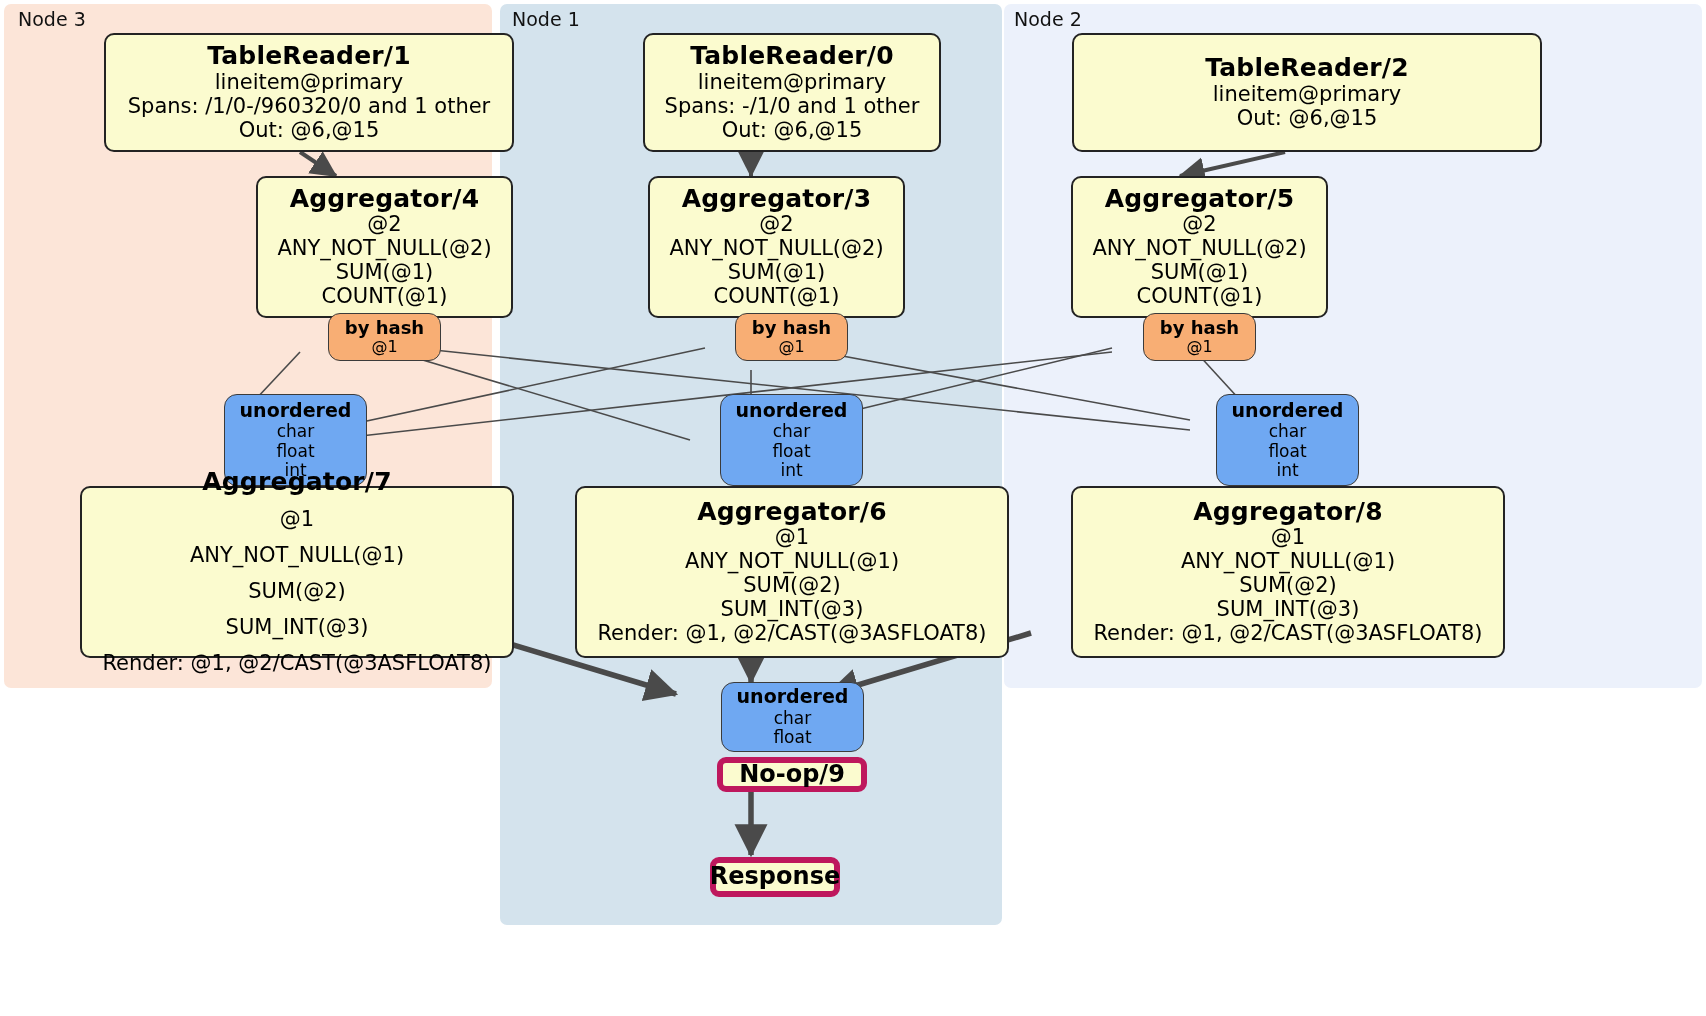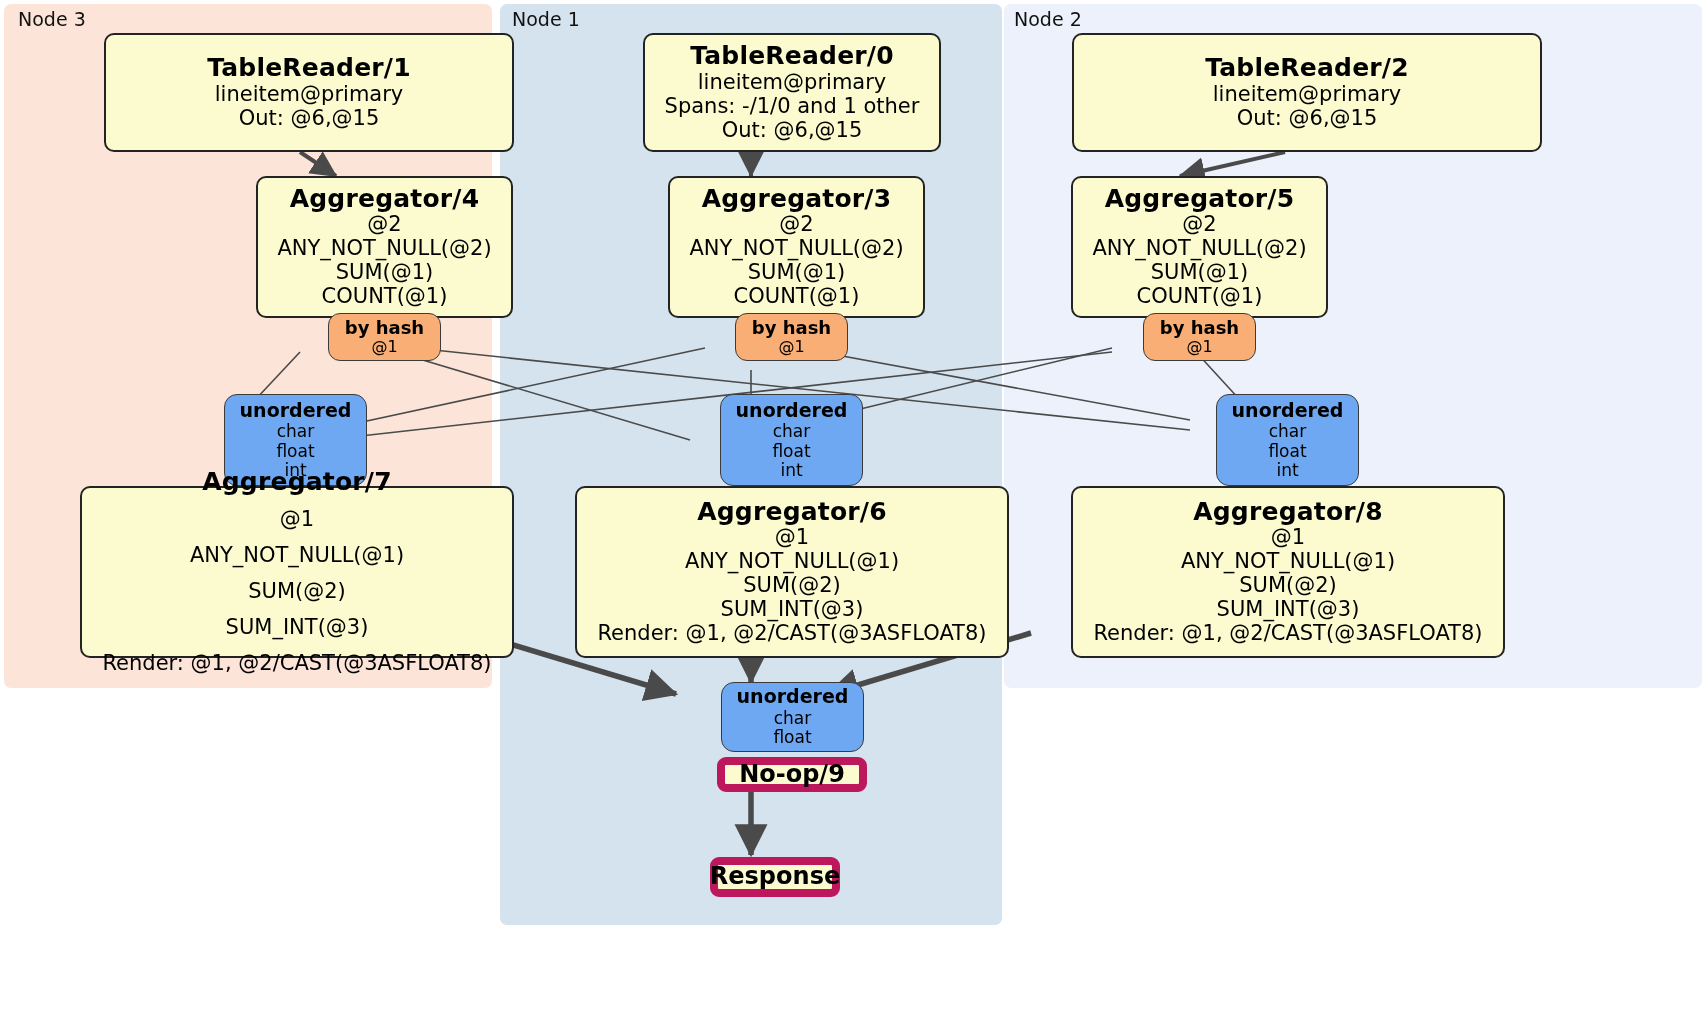--- a/index.html
+++ b/index.html
@@ -73,21 +73,21 @@
     border:1px solid #3b3b3b;
     border-radius:13px;
     font-size:17px;
     color:#000000;
   }
   .sync .ttl{font-size:19px;margin-bottom:1px;}
 
   
   .small-proc{
     background:#fbfbcf;
-    border:8px solid #be185d;
+    border:6px solid #be185d;
     border-radius:9px;
     font-size:24px;
     font-weight:bold;
     color:#000000;
   }
 
   
   svg.edges{
     position:absolute;
     left:0;top:0;
@@ -146,20 +146,21 @@
     <path class="e-thick" marker-end="url(#ah-thick)" d="M474,633 L676,694"></path>
     <path class="e-thick" marker-end="url(#ah-thick)" d="M751,658 L751,682"></path>
     <path class="e-thick" marker-end="url(#ah-thick)" d="M1031,633 L828,694"></path>
 
     <path class="e-thick" marker-end="url(#ah-thick)" d="M751,790 L751,855"></path>
   </svg>
 
   <div class="gbox proc" style="left:64px;top:33px;width:410px;height:119px;">
     <div class="ttl">TableReader/1</div>
     <div class="ln">lineitem@primary</div>
+    <div class="ln">Spans: /1/0-/960320/0 and 1 other</div>
     <div class="ln">Out: @6,@15</div>
   </div>
 
   <div class="gbox proc" style="left:603px;top:33px;width:298px;height:119px;">
     <div class="ttl">TableReader/0</div>
     <div class="ln">lineitem@primary</div>
     <div class="ln">Spans: -/1/0 and 1 other</div>
     <div class="ln">Out: @6,@15</div>
   </div>
 
@@ -170,21 +171,21 @@
   </div>
 
   <div class="gbox proc" style="left:216px;top:176px;width:257px;height:142px;">
     <div class="ttl">Aggregator/4</div>
     <div class="ln">@2</div>
     <div class="ln">ANY_NOT_NULL(@2)</div>
     <div class="ln">SUM(@1)</div>
     <div class="ln">COUNT(@1)</div>
   </div>
 
-  <div class="gbox proc" style="left:628px;top:176px;width:257px;height:142px;">
+  <div class="gbox proc" style="left:608px;top:176px;width:257px;height:142px;">
     <div class="ttl">Aggregator/3</div>
     <div class="ln">@2</div>
     <div class="ln">ANY_NOT_NULL(@2)</div>
     <div class="ln">SUM(@1)</div>
     <div class="ln">COUNT(@1)</div>
   </div>
 
   <div class="gbox proc" style="left:1031px;top:176px;width:257px;height:142px;">
     <div class="ttl">Aggregator/5</div>
     <div class="ln">@2</div>

